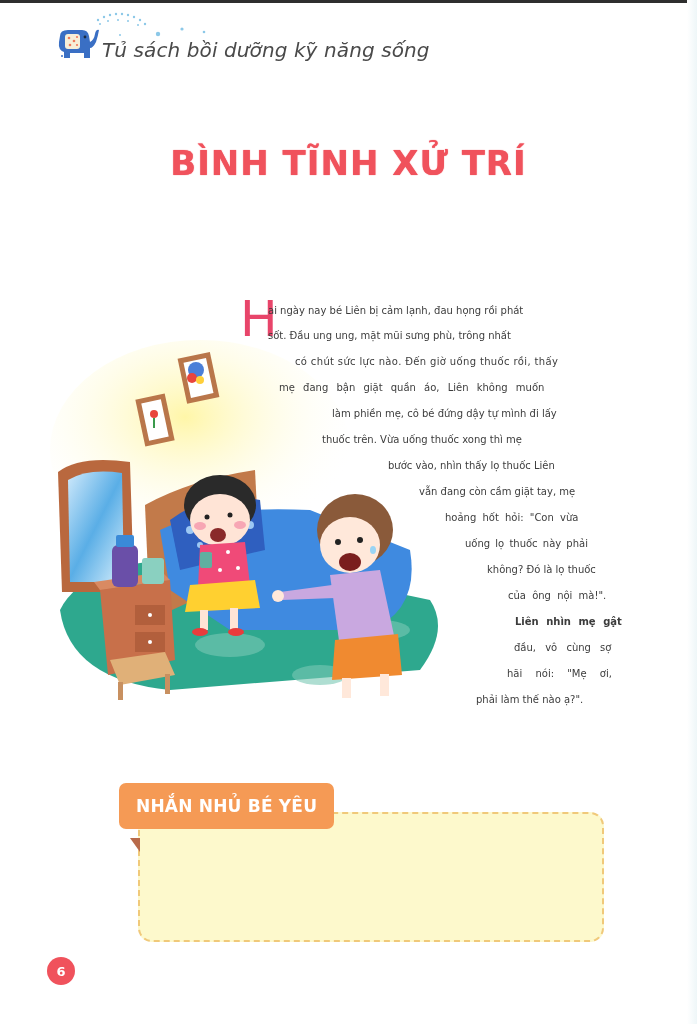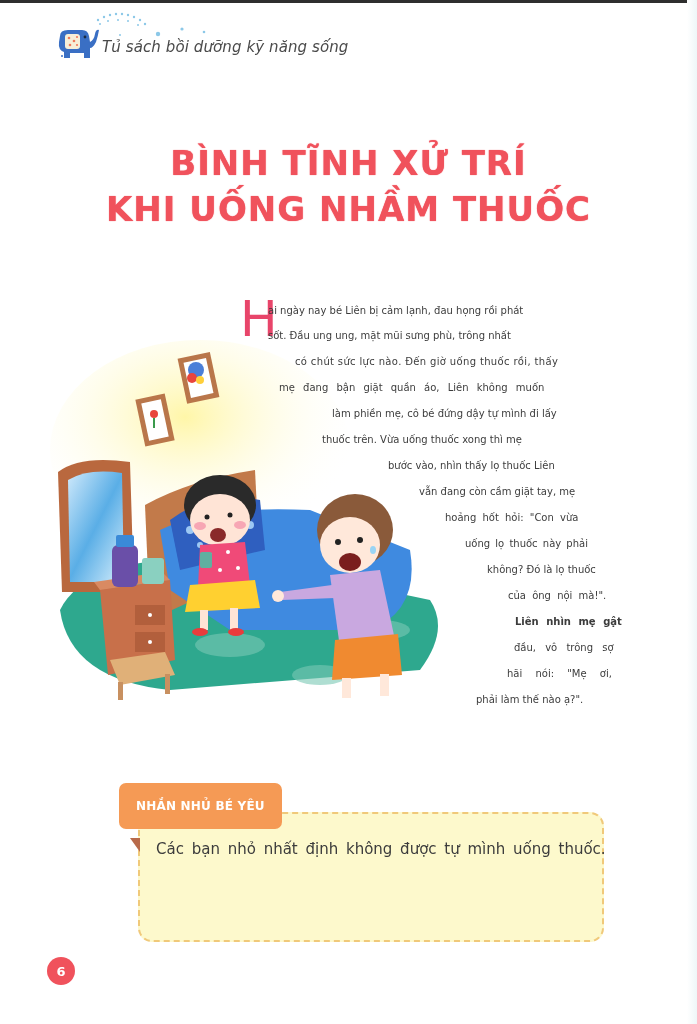--- a/index.html
+++ b/index.html
@@ -6,37 +6,37 @@
   html, body { width: 697px; height: 1024px; background: #ffffff; overflow: hidden; }
   body { position: relative; font-family: "DejaVu Sans", sans-serif; color: #3a3a3a; }
 
   .top-rule { position: absolute; left: 0; top: 0; width: 697px; height: 3px; background: #2e2e2e; }
   .right-edge { position: absolute; right: 0; top: 0; width: 10px; height: 1024px; background: linear-gradient(to right, #ffffff, #eef6f8); }
 
   
   .series-header { position: absolute; left: 52px; top: 10px; height: 55px; width: 330px; }
   .elephant { position: absolute; left: 0; top: 16px; width: 48px; height: 40px; }
   .spray { position: absolute; left: 40px; top: 0; width: 150px; height: 40px; }
-  .series-title { position: absolute; left: 50px; top: 28px; font-family: "DejaVu Sans", sans-serif; font-style: italic; font-size: 15px; color: #4a4a4a; letter-spacing: 0.1px; white-space: nowrap; }
+  .series-title { position: absolute; left: 50px; top: 28px; font-family: "DejaVu Sans", sans-serif; font-style: italic; font-size: 20px; color: #4a4a4a; letter-spacing: 0.1px; white-space: nowrap; }
 
   
   .page-title { position: absolute; left: 0; top: 140px; width: 697px; text-align: center; }
   .title-line { display: block; font-family: "DejaVu Sans", sans-serif; font-weight: bold; font-size: 34px; color: #f0525c; letter-spacing: 1px; line-height: 46px; text-shadow: 0 0 1px #f0525c; }
 
   
   .illustration { position: absolute; left: 50px; top: 330px; width: 400px; height: 370px; }
   .story-line { position: absolute; font-family: "DejaVu Sans", sans-serif; font-size: 10px; color: #3c3c3c; white-space: nowrap; line-height: 20px; text-align: justify; }
   .dropcap { position: absolute; left: 240px; top: 296px; font-family: "DejaVu Sans", sans-serif; font-size: 50px; font-weight: normal; color: #e8456a; line-height: 46px; }
 
   
   .advice { position: absolute; left: 130px; top: 800px; width: 474px; height: 142px; }
   .advice-box { position: absolute; left: 8px; top: 12px; width: 466px; height: 130px; background: #fdf9cc; border: 2px dashed #f0c97a; border-radius: 14px; }
   .advice-fold { position: absolute; left: 0; top: 38px; width: 0; height: 0; border-top: 14px solid #b86a4a; border-left: 10px solid transparent; }
   .advice-tag { position: absolute; left: -8px; top: -14px; height: 40px; padding: 0 14px; background: #f59a55; border-radius: 4px; display: flex; align-items: center; box-shadow: 0 0 0 3px #f59a55; }
-  .advice-tag-label { font-family: "DejaVu Sans", sans-serif; font-weight: bold; font-size: 12px; color: #ffffff; letter-spacing: 0.2px; white-space: nowrap; }
+  .advice-tag-label { font-family: "DejaVu Sans", sans-serif; font-weight: bold; font-size: 17px; color: #ffffff; letter-spacing: 0.2px; white-space: nowrap; }
   .advice-text { position: absolute; left: 26px; top: 36px; width: 430px; }
   .advice-line { display: block; font-family: "DejaVu Sans", sans-serif; font-size: 15px; color: #3c3c3c; line-height: 26px; white-space: nowrap; }
 
   
   .page-number { position: absolute; left: 47px; top: 957px; width: 28px; height: 28px; border-radius: 50%; background: #f0525c; color: #ffffff; font-family: "DejaVu Sans", sans-serif; font-size: 13px; font-weight: bold; display: flex; align-items: center; justify-content: center; }
 </style>
 </head>
 <body>
 
 <div class="top-rule"></div>
@@ -74,21 +74,20 @@
       <circle cx="25" cy="11" r="1.1" fill="#f07a5a"></circle>
     <circle cx="25" cy="19" r="1.1" fill="#f07a5a"></circle>
     <circle cx="33" cy="11" r="1.4" fill="#1a2a40"></circle>
     <circle cx="10" cy="30" r="1" fill="#3a6fc4"></circle>
   </svg>
   <span class="series-title">Tủ sách bồi dưỡng kỹ năng sống</span>
 </div>
 
 <div class="page-title">
   <span class="title-line">BÌNH TĨNH XỬ TRÍ</span>
-  <span class="title-line">KHI UỐNG NHẦM THUỐC</span>
 </div>
 
 <svg class="illustration" viewBox="0 0 400 370">
   <defs>
     <radialGradient id="wallGlow" cx="0.45" cy="0.35" r="0.6">
       <stop offset="0" stop-color="#fff6a8"></stop>
         <stop offset="1" stop-color="#ffffff" stop-opacity="0"></stop>
     </radialGradient>
     <linearGradient id="mirror" x1="0" y1="0" x2="1" y2="1">
       <stop offset="0" stop-color="#cfe9fb"></stop>
@@ -195,29 +194,28 @@
   <span class="story-line" style="left:279px; top:378px; word-spacing:5px;">mẹ đang bận giặt quần áo, Liên không muốn</span>
   <span class="story-line" style="left:320px; top:404px;margin-left:12px;">làm phiền mẹ, cô bé đứng dậy tự mình đi lấy</span>
   <span class="story-line" style="left:322px; top:430px;">thuốc trên. Vừa uống thuốc xong thì mẹ</span>
   <span class="story-line" style="left:388px; top:456px;">bước vào, nhìn thấy lọ thuốc Liên</span>
   <span class="story-line" style="left:419px; top:482px;">vẫn đang còn cầm giặt tay, mẹ</span>
   <span class="story-line" style="left:445px; top:508px; word-spacing:3px;">hoảng hốt hỏi: "Con vừa</span>
   <span class="story-line" style="left:465px; top:534px; word-spacing:2px;">uống lọ thuốc này phải</span>
   <span class="story-line" style="left:487px; top:560px;">không? Đó là lọ thuốc</span>
   <span class="story-line" style="left:508px; top:586px; word-spacing:3px;">của ông nội mà!".</span>
   <span class="story-line" style="left:515px; top:612px; word-spacing:4px;font-weight:bold;">Liên nhìn mẹ gật</span>
-  <span class="story-line" style="left:514px; top:638px; word-spacing:6px;">đầu, vô trông sợ</span>
+  <span class="story-line" style="left:514px; top:638px; word-spacing:6px;">đầu, vô cùng sợ</span>
   <span class="story-line" style="left:507px; top:664px; word-spacing:10px;">hãi nói: "Mẹ ơi,</span>
   <span class="story-line" style="left:476px; top:690px;">phải làm thế nào ạ?".</span>
 </div>
 
 <div class="advice">
   <div class="advice-box"></div>
   <div class="advice-fold"></div>
   <div class="advice-tag">
     <span class="advice-tag-label">NHẮN NHỦ BÉ YÊU</span>
   </div>
   <div class="advice-text">
-    <span class="advice-line" style="word-spacing:3px;">Các bạn nhỏ nhất định không được tự mình uống thuốc.</span>
   </div>
 </div>
 
 <div class="page-number">6</div>
 
 </body></html>

